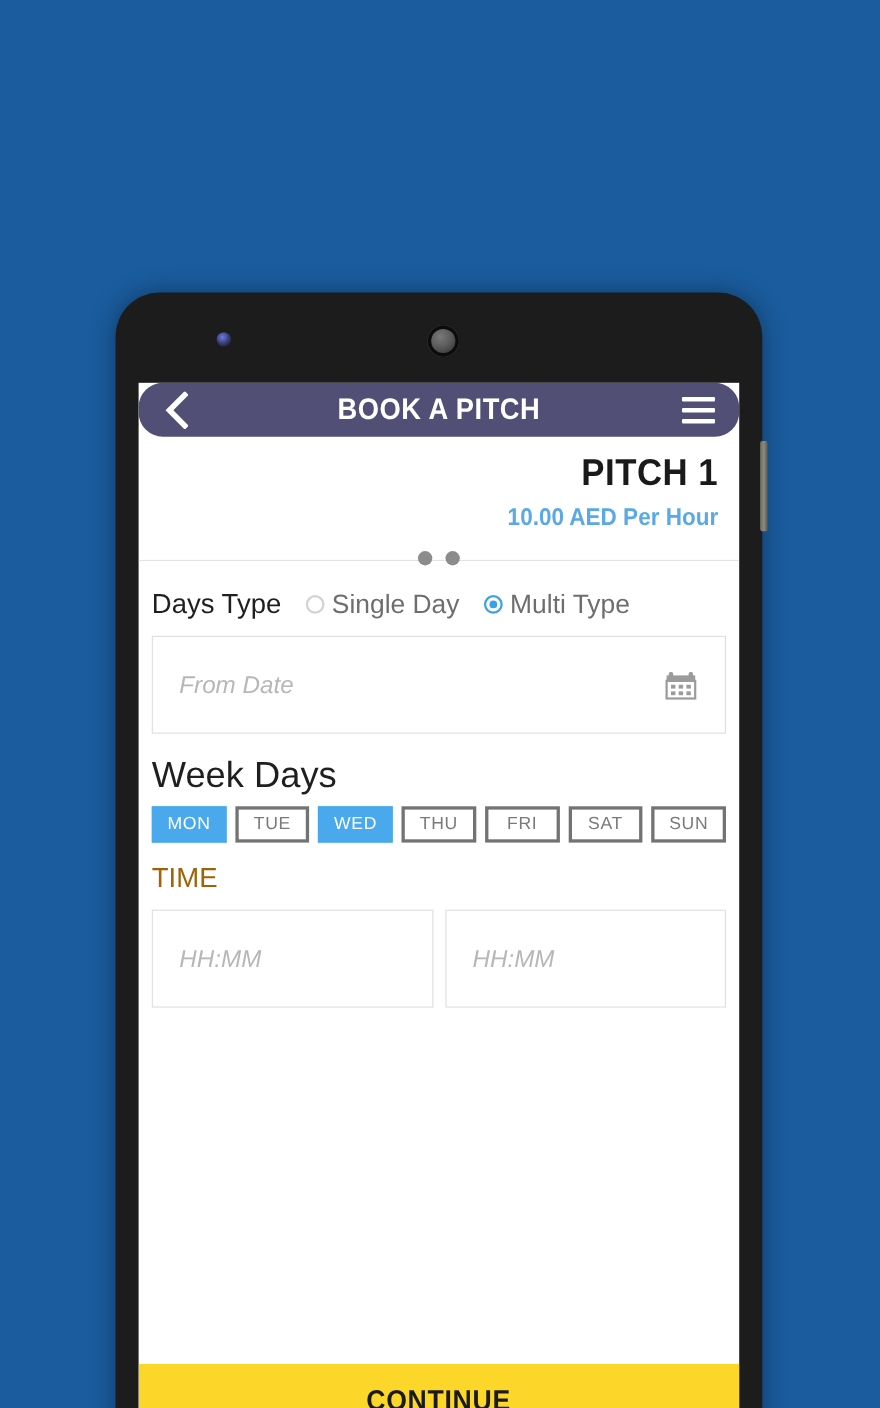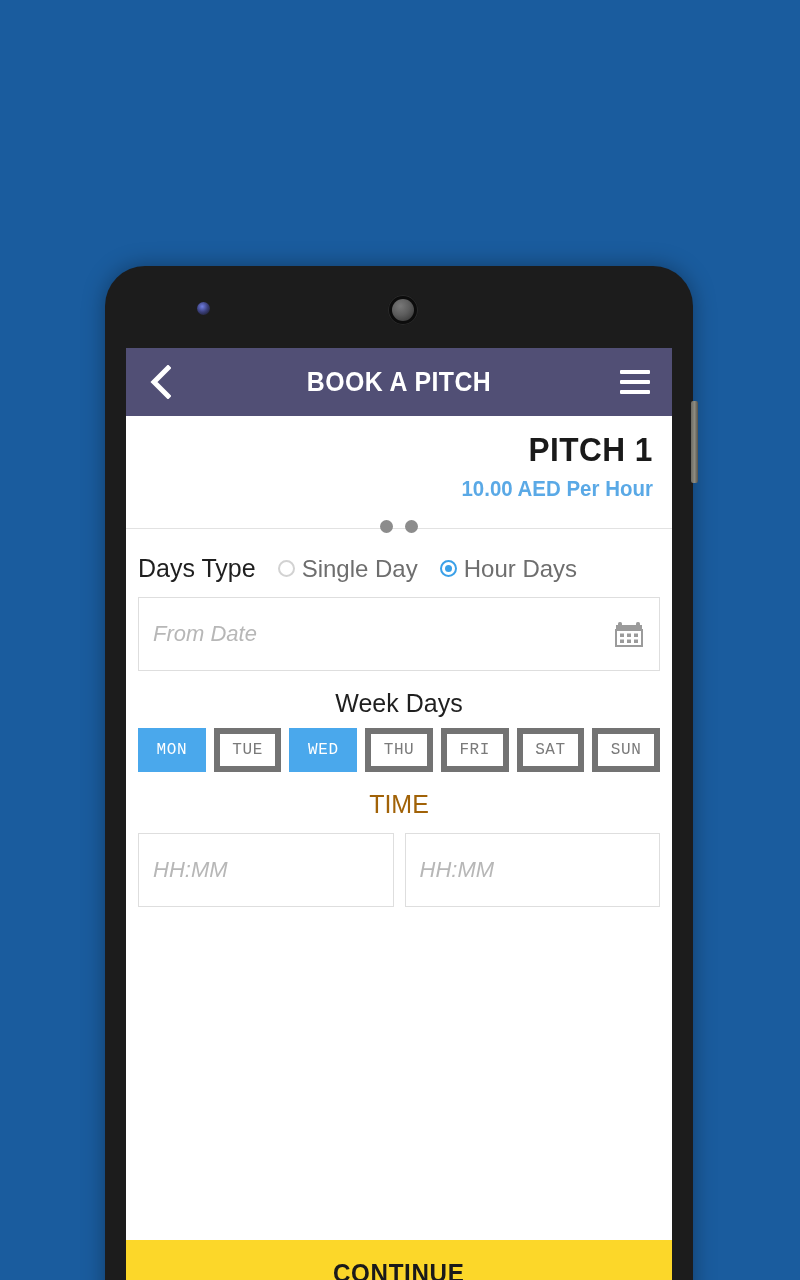--- a/index.html
+++ b/index.html
@@ -73,26 +73,27 @@
     left: 21px;
     top: 82px;
     width: 546px;
     height: 958px;
     background: #ffffff;
     overflow: hidden;
   }
 
   
   .app-header {
-    height: 68px;
+    height: 49px;
     background: #514f75;
     display: flex;
     align-items: center;
     padding: 0 18px;
     position: relative;
+    border-radius: 22px;
   }
 
   .back-icon {
     width: 32px;
     height: 34px;
     flex: 0 0 auto;
     display: flex;
     align-items: center;
     justify-content: center;
     cursor: pointer;
@@ -177,21 +178,20 @@
   .divider .dot {
     width: 13px;
     height: 13px;
     border-radius: 50%;
     background: #8c8c8c;
   }
 
   
   .form-body {
     padding: 0 12px;
-    text-align: center;
   }
 
   .row-inline {
     display: flex;
     align-items: center;
     margin-top: 16px;
   }
 
   .section-label {
     font-size: 25px;
@@ -241,70 +241,69 @@
 
   
   .field-row {
     display: flex;
     gap: 11px;
     margin-top: 14px;
   }
 
   .field {
     flex: 1;
-    height: 74px;
+    height: 89px;
     border: 1px solid #dedede;
     background: #ffffff;
     display: flex;
     align-items: center;
-    padding: 0 14px;
+    padding: 0 24px;
     position: relative;
     cursor: text;
   }
 
   .field-placeholder {
     font-size: 22px;
     font-style: italic;
     color: #b7b7b7;
   }
 
   .cal-icon {
     margin-left: auto;
     width: 32px;
     height: 32px;
     flex: 0 0 auto;
   }
   .cal-icon svg { display: block; }
 
   
   .week-label {
-    font-size: 25px;
+    font-size: 33px;
     color: #1f1f1f;
     margin-top: 18px;
   }
 
   .week-days {
     display: flex;
     gap: 8px;
     margin-top: 10px;
   }
 
   .day-chip {
     flex: 1;
-    height: 44px;
-    border: 6px solid #737373;
+    height: 33px;
+    border: 3px solid #737373;
     background: #ffffff;
     color: #7a7a7a;
     font-size: 16px;
     display: flex;
     align-items: center;
     justify-content: center;
     letter-spacing: 0.6px;
     cursor: pointer;
-    font-family: Liberation Mono, monospace;
   }
   .day-chip.selected {
     background: #4aa8ec;
     border-color: #4aa8ec;
     color: #ffffff;
   }
 
   
   .time-label {
     font-size: 25px;
@@ -376,21 +375,21 @@
 
       <div class="row-inline">
         <div class="section-label">Days Type</div>
         <div class="radio-group">
           <div class="radio-opt">
             <span class="radio-mark"></span>
             <span class="radio-text">Single Day</span>
           </div>
           <div class="radio-opt selected">
             <span class="radio-mark"></span>
-            <span class="radio-text">Hour Days</span>
+            <span class="radio-text">Multi Type</span>
           </div>
         </div>
       </div>
 
       <div class="field-row">
         <div class="field">
           <span class="field-placeholder">From Date</span>
           <span class="cal-icon">
             <svg width="32" height="32" viewBox="0 0 32 32">
               <rect x="5" y="4" width="4" height="5" rx="1.6" fill="#9b9b9b"></rect>

